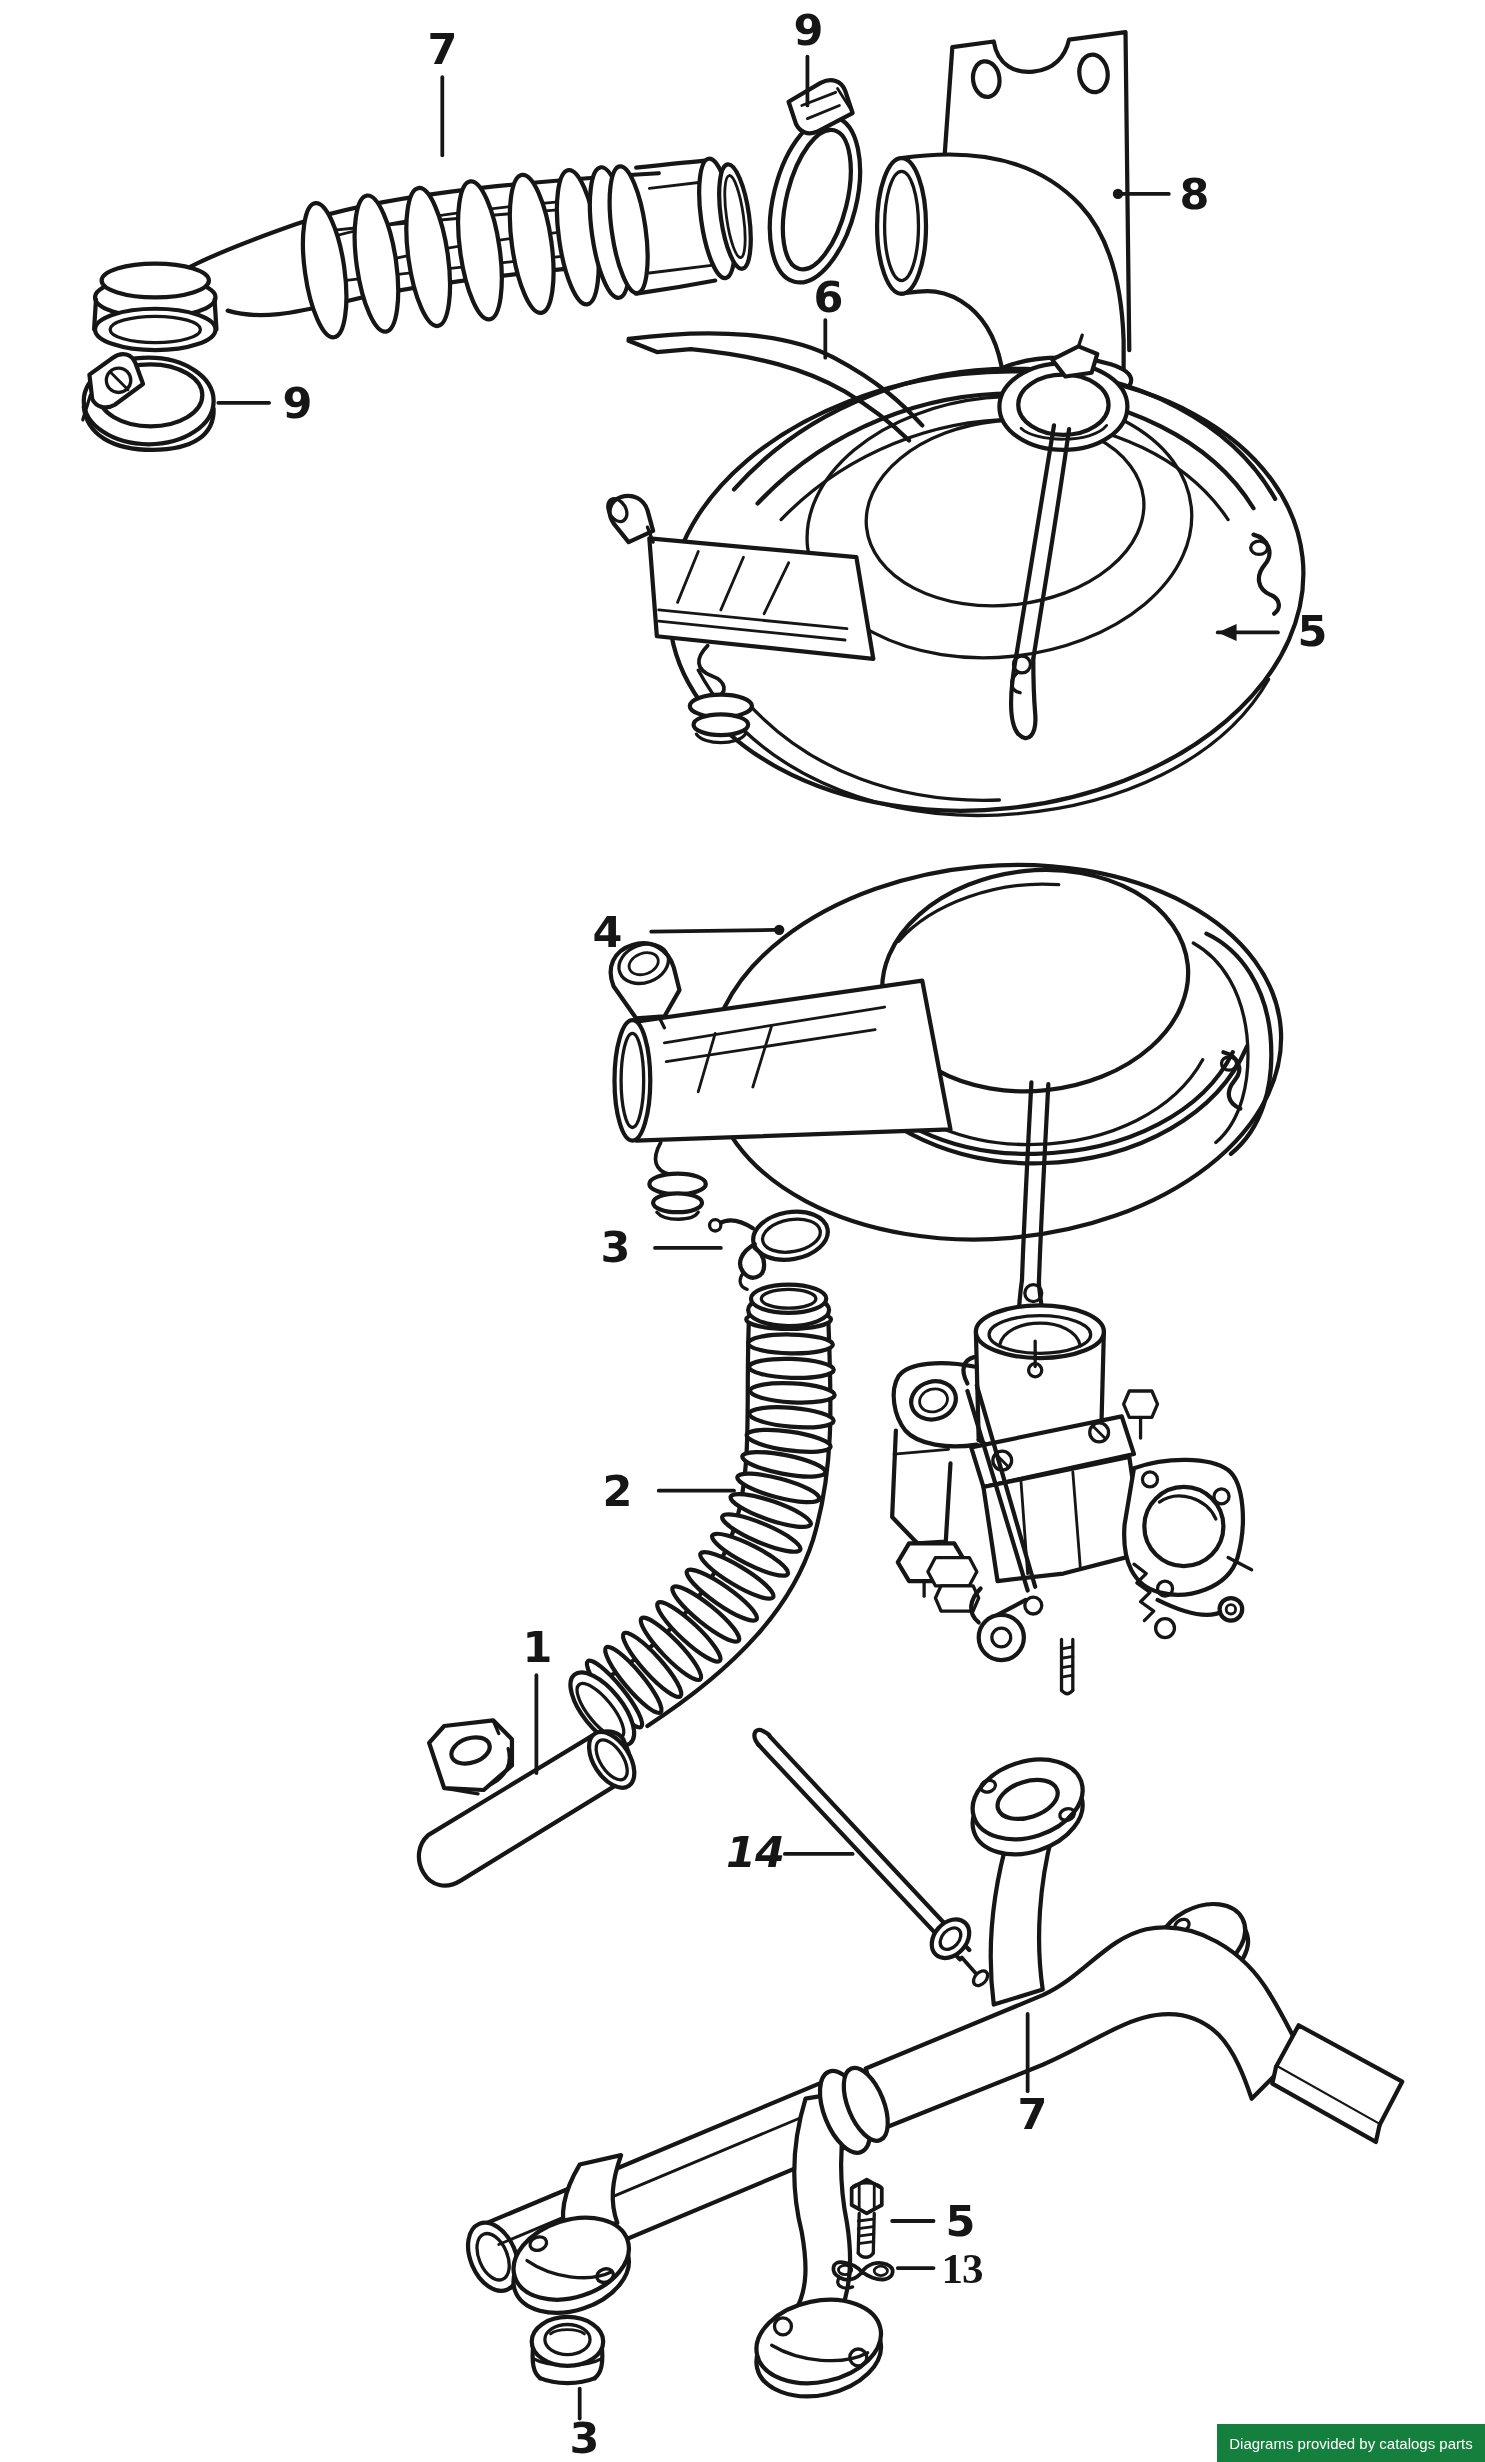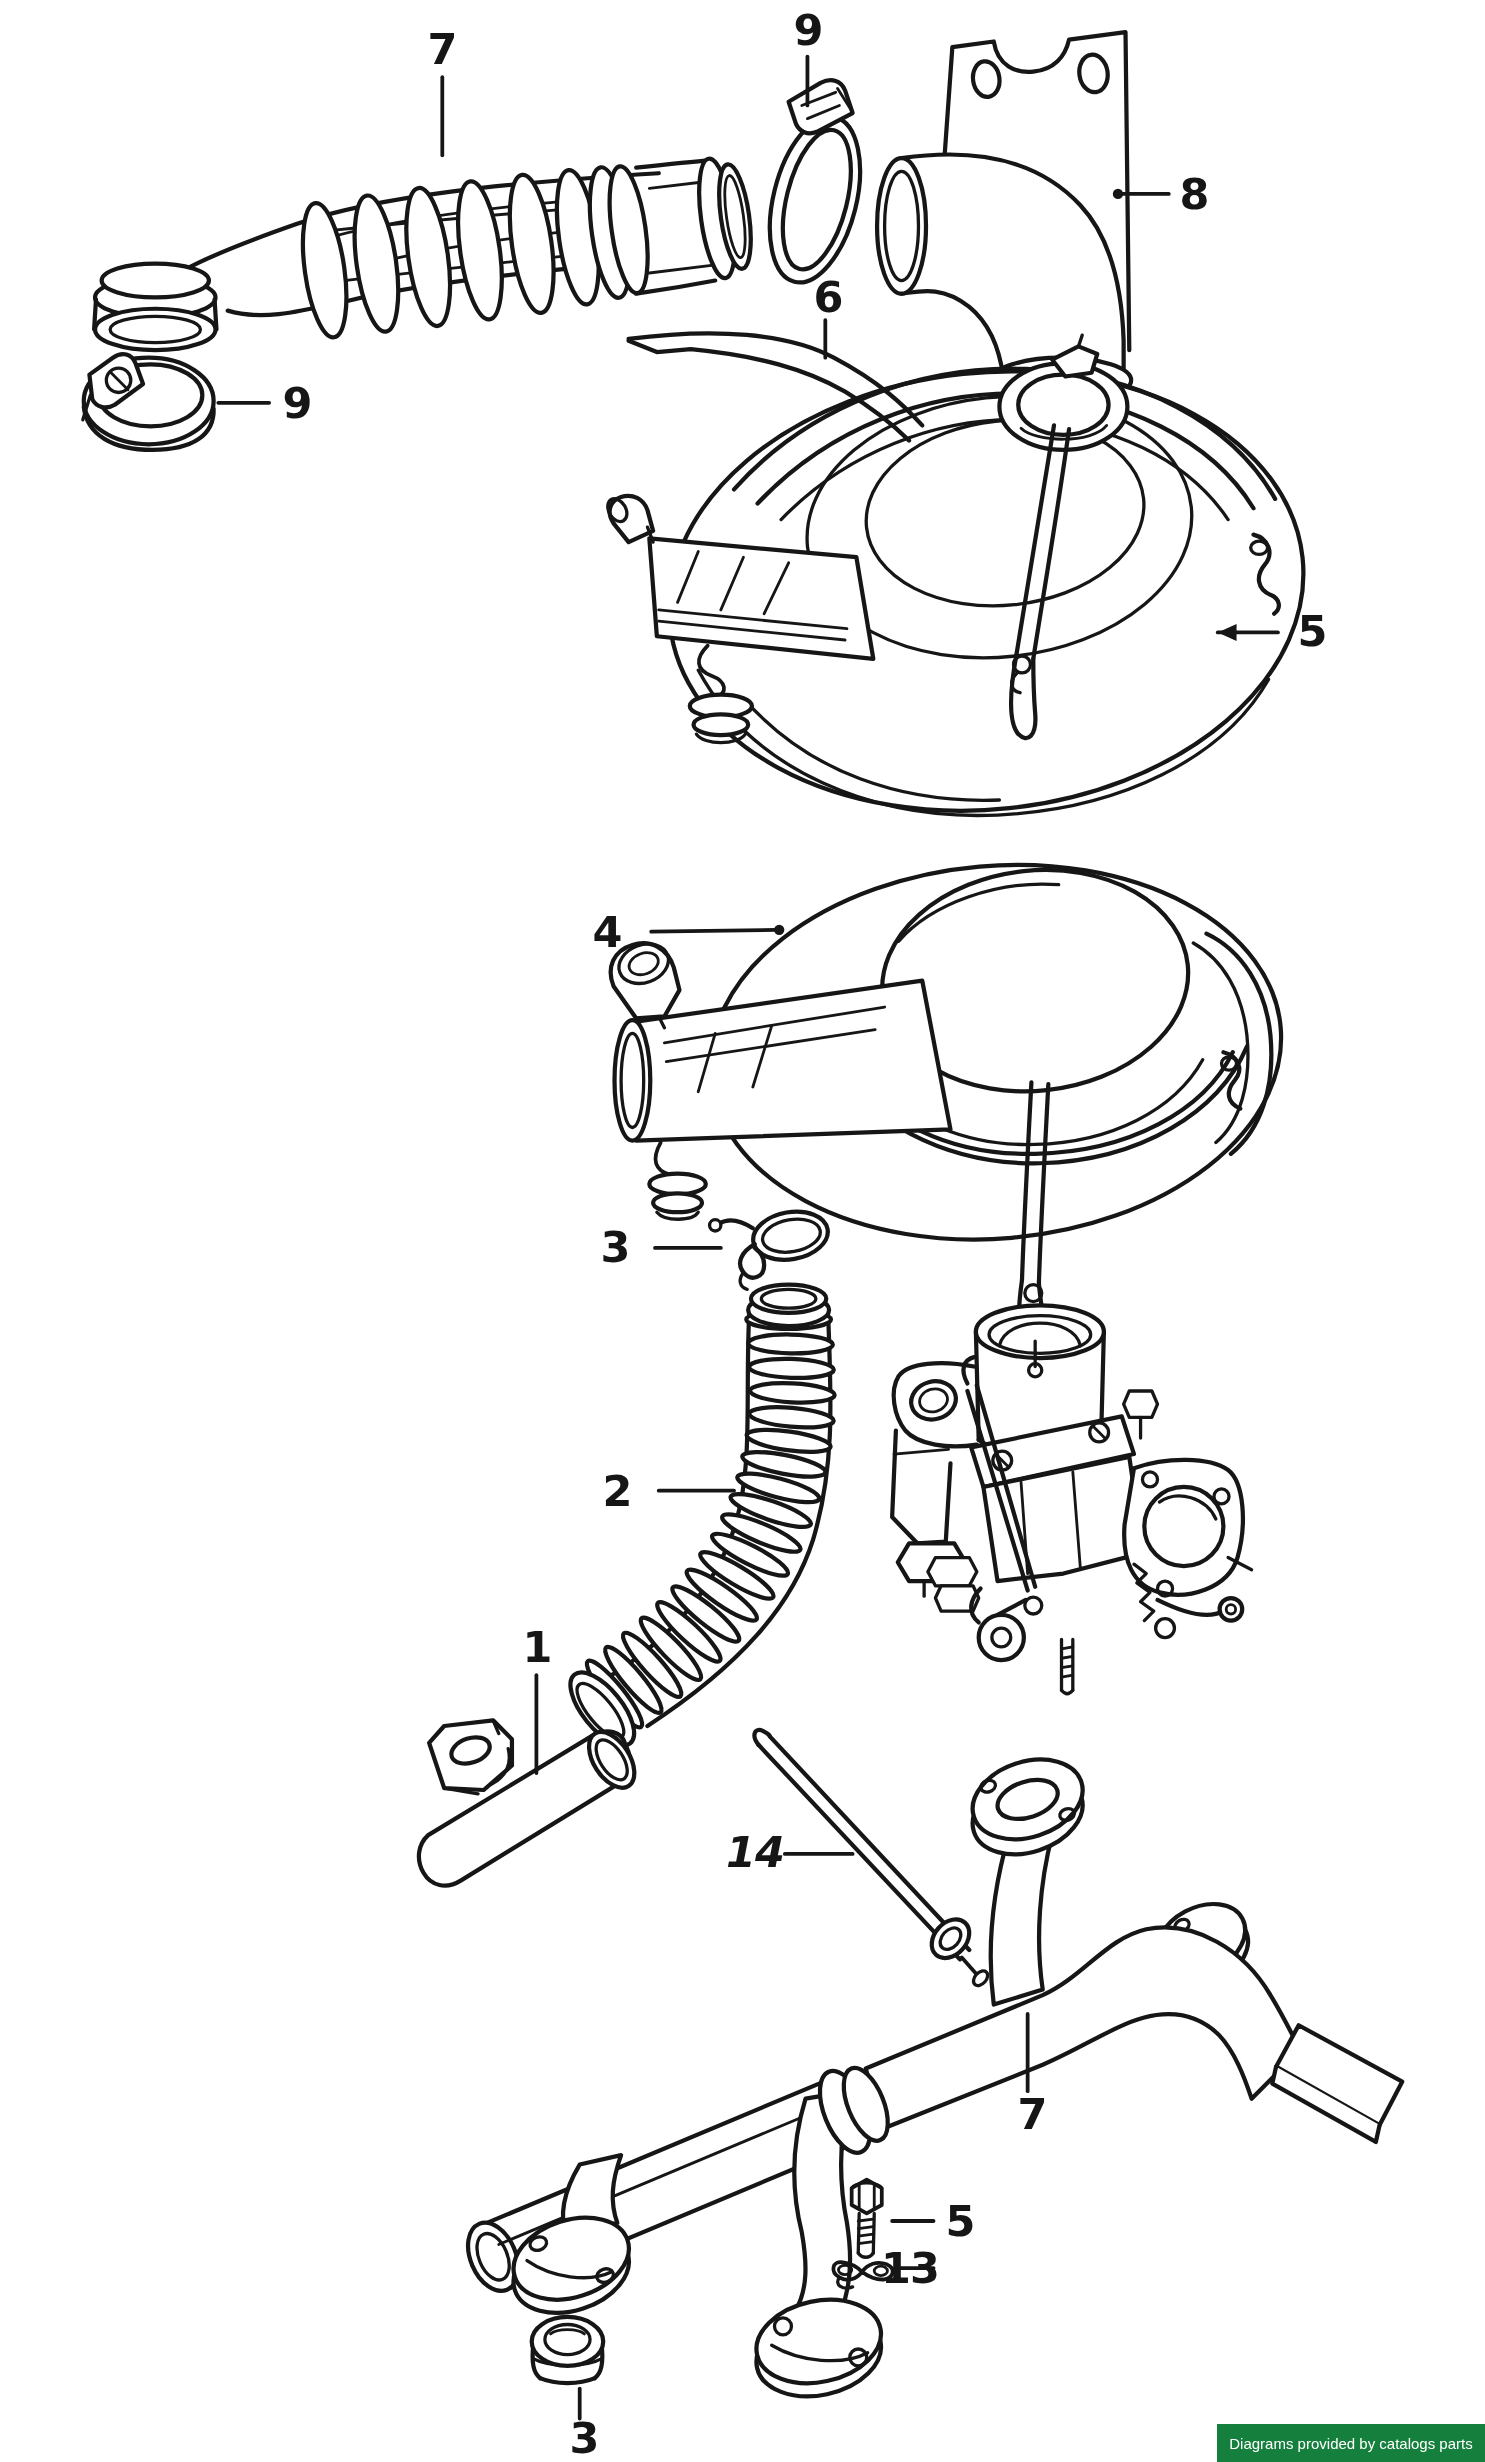--- a/index.html
+++ b/index.html
@@ -352,21 +352,21 @@
 <div class="callout" style="left:297px;top:403px;">9</div>
 <div class="callout" style="left:828px;top:297px;">6</div>
 <div class="callout" style="left:1312px;top:631px;">5</div>
 <div class="callout" style="left:607px;top:932px;">4</div>
 <div class="callout" style="left:615px;top:1247px;">3</div>
 <div class="callout" style="left:617px;top:1491px;">2</div>
 <div class="callout" style="left:537px;top:1647px;">1</div>
 <div class="callout" style="left:755px;top:1852px;font-style:italic;">14</div>
 <div class="callout" style="left:1032px;top:2114px;">7</div>
 <div class="callout" style="left:960px;top:2221px;">5</div>
-<div class="callout" style="left:910px;top:2268px;">13</div>
+<div class="callout" style="left:962px;top:2268px;font-family:Liberation Serif, serif;">13</div>
 <div class="callout" style="left:584px;top:2438px;">3</div>
 
 <div class="footer-bar">
   <span>Diagrams provided by catalogs parts</span>
 </div>
 
 </div>
 
 
 </body></html>

